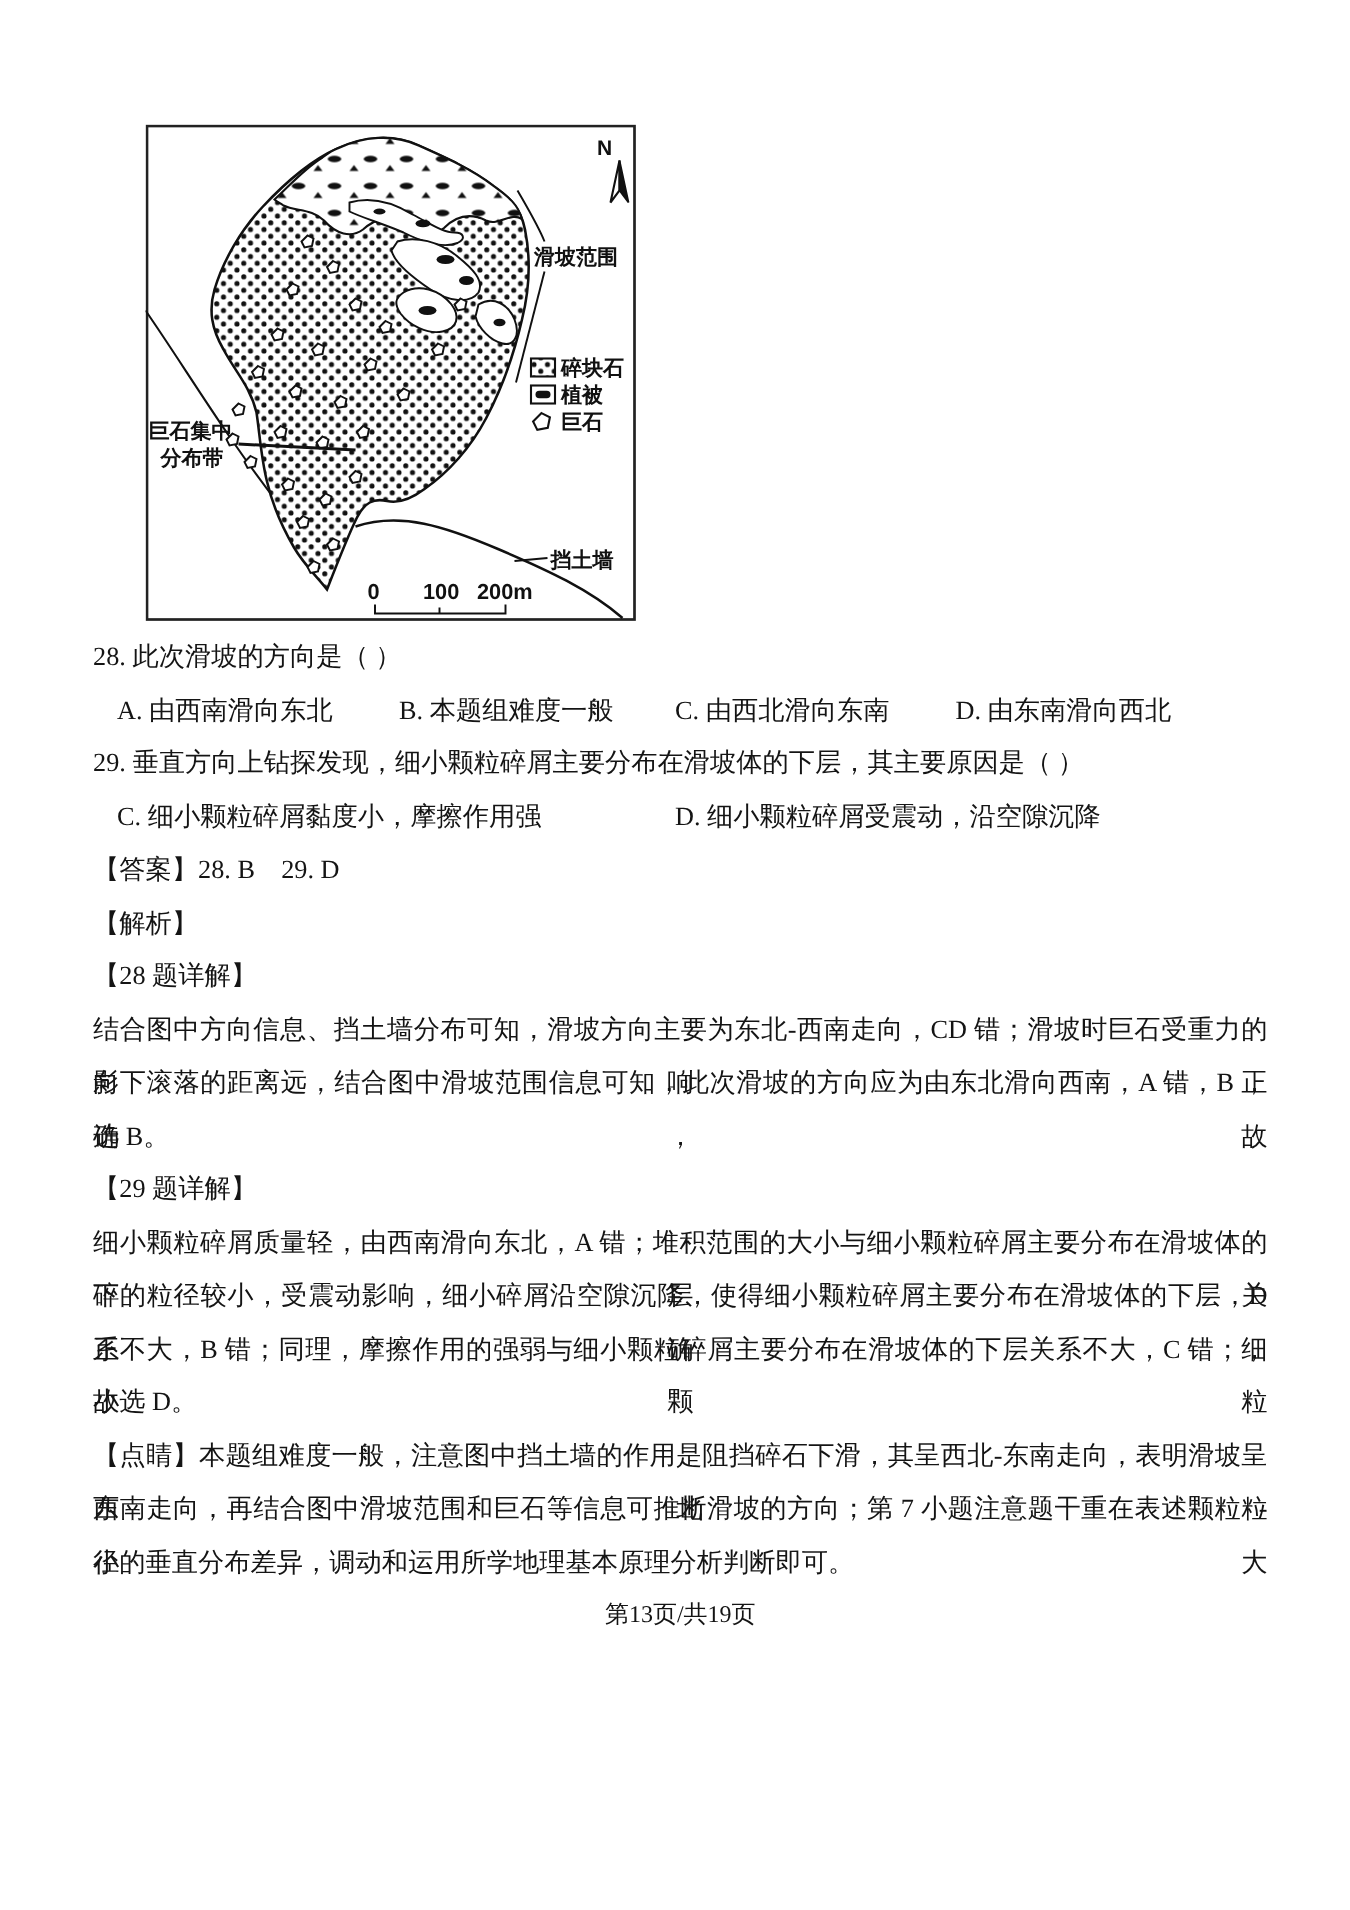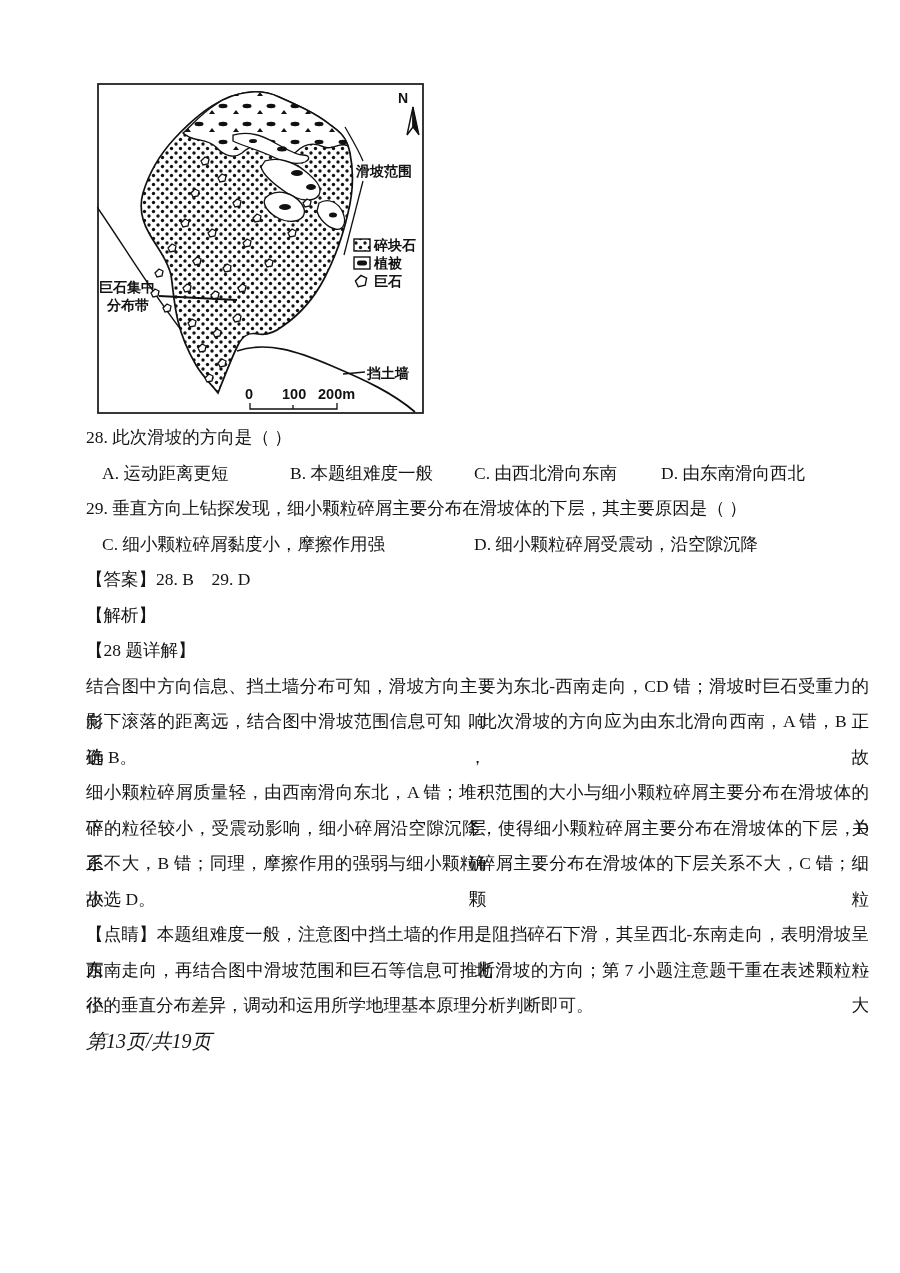--- a/index.html
+++ b/index.html
@@ -13,29 +13,29 @@
   }
   .map-fig { position:absolute; left:97px; top:83px; width:327px; height:331px; }
   .map-fig svg { display:block; width:327px; height:331px; }
   .map-fig text {
     font-family:"Liberation Sans", sans-serif; font-weight:bold;
     font-size:14px; fill:#111;
   }
   .map-fig text.scale-num { font-size:14.5px; }
   .textcol {
     position:absolute; left:62px; top:420px; width:783px;
-    font-size:17.5px; color:#141414;margin-left:24px;
+    font-size:17.5px; color:#141414;
   }
   .tline { height:35.5px; line-height:35.5px; white-space:nowrap; overflow:visible; }
   .fill  { white-space:normal; text-align:justify; text-align-last:justify; }
   .optrow4 { display:grid; grid-template-columns:188px 184px 187px auto; padding-left:16px; }
   .optrow2 { display:grid; grid-template-columns:372px auto; padding-left:16px; }
   .answer { white-space:pre; }
   .intro  { font-weight:bold; padding-left:45px; }
-  .footerline { font-size:20px;font-style:italic; }
+  .footerline { text-align:center; font-size:16px; }
 </style>
 </head>
 <body>
 
 <div class="page">
 
   <div class="map-fig">
     <svg viewBox="0 0 327 331" xmlns="http://www.w3.org/2000/svg">
       <defs>
         <pattern id="dots" width="9" height="9" patternUnits="userSpaceOnUse">
@@ -150,21 +150,21 @@
         <path d="M153 320 L153 326 L240 326 L240 320 M196 322 L196 326" stroke="#111" stroke-width="1.3" fill="none"></path>
       </g>
     </svg>
   </div>
 
   <div class="textcol">
 
     <div class="tline">28. 此次滑坡的方向是（    ）</div>
 
     <div class="tline optrow4">
-      <span>A. 运动距离更短</span>
+      <span>A. 由西南滑向东北</span>
       <span>B. 本题组难度一般</span>
       <span>C. 由西北滑向东南</span>
       <span>D. 由东南滑向西北</span>
     </div>
 
     <div class="tline">29. 垂直方向上钻探发现，细小颗粒碎屑主要分布在滑坡体的下层，其主要原因是（    ）</div>
 
     <div class="tline optrow2">
       <span>C. 细小颗粒碎屑黏度小，摩擦作用强</span>
       <span>D. 细小颗粒碎屑受震动，沿空隙沉降</span>
@@ -172,20 +172,21 @@
 
     <div class="tline answer">【答案】28. B    29. D</div>
 
     <div class="tline">【解析】</div>
     <div class="tline">【28 题详解】</div>
 
     <div class="tline fill">结合图中方向信息、挡土墙分布可知，滑坡方向主要为东北-西南走向，CD 错；滑坡时巨石受重力的影响，</div>
     <div class="tline fill">向下滚落的距离远，结合图中滑坡范围信息可知，此次滑坡的方向应为由东北滑向西南，A 错，B 正确，故</div>
     <div class="tline">选 B。</div>
 
+    <div class="tline">【29 题详解】</div>
 
     <div class="tline fill">细小颗粒碎屑质量轻，由西南滑向东北，A 错；堆积范围的大小与细小颗粒碎屑主要分布在滑坡体的下层关</div>
     <div class="tline fill">碎的粒径较小，受震动影响，细小碎屑沿空隙沉降，使得细小颗粒碎屑主要分布在滑坡体的下层，D 正确，</div>
     <div class="tline fill">系不大，B 错；同理，摩擦作用的强弱与细小颗粒碎屑主要分布在滑坡体的下层关系不大，C 错；细小颗粒</div>
     <div class="tline">故选 D。</div>
 
     <div class="tline fill">【点睛】本题组难度一般，注意图中挡土墙的作用是阻挡碎石下滑，其呈西北-东南走向，表明滑坡呈东北-</div>
     <div class="tline fill">西南走向，再结合图中滑坡范围和巨石等信息可推断滑坡的方向；第 7 小题注意题干重在表述颗粒粒径大</div>
     <div class="tline">小的垂直分布差异，调动和运用所学地理基本原理分析判断即可。</div>
 

